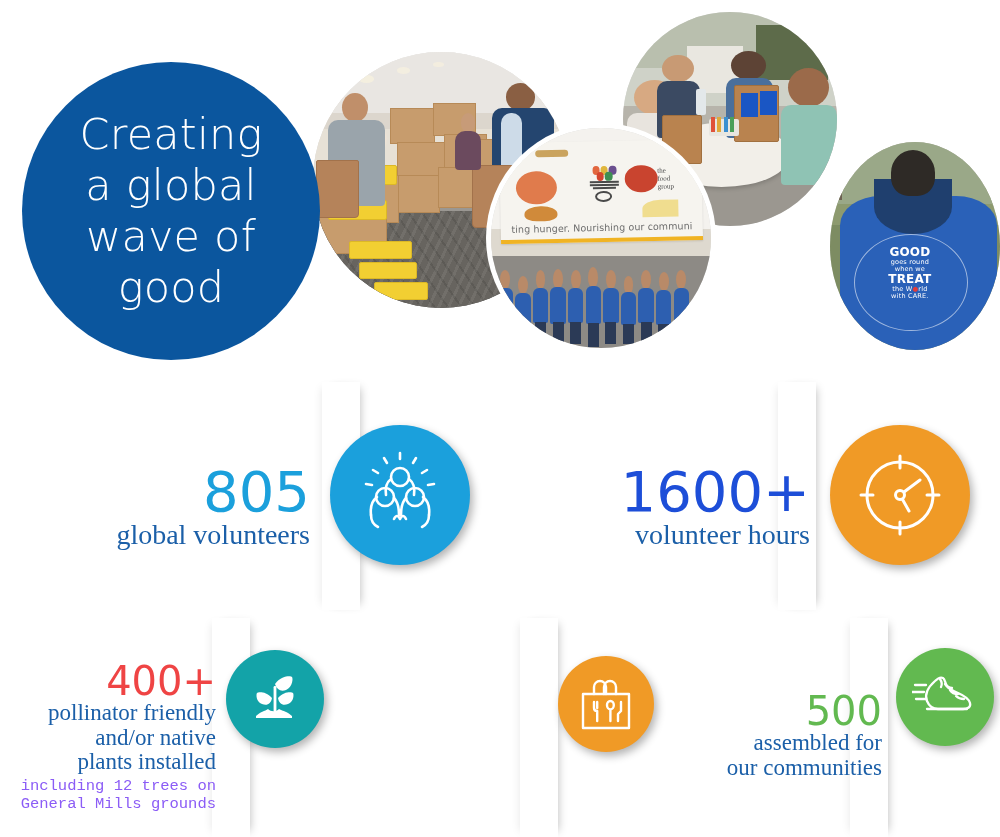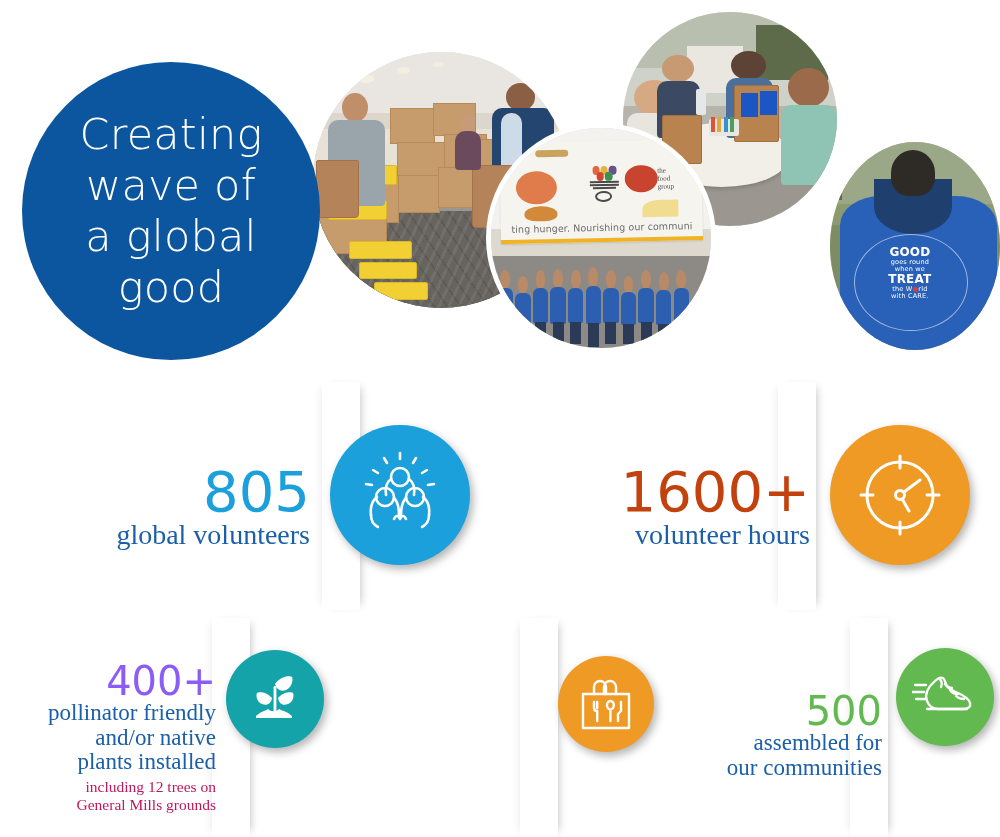--- a/index.html
+++ b/index.html
@@ -90,21 +90,21 @@
   .cell{position:absolute;height:100%;}
 
   
   .panel{position:absolute;top:0;width:38px;height:100%;background:#ffffff;
     box-shadow:6px 0 10px -6px rgba(0,0,0,.28), -6px 0 10px -6px rgba(0,0,0,.10);}
 
   .statwrap{position:absolute;display:flex;align-items:center;}
   .stattext{text-align:right;}
   .num{font-family:"DejaVu Sans",sans-serif;font-weight:400;line-height:.98;letter-spacing:0px;margin-top:24px;}
   .lbl{font-family:"Liberation Serif",serif;color:#1b5fa8;line-height:1.06;}
-  .sub{font-family:Liberation Serif, serif;color:#be185d;}
+  .sub{font-family:Liberation Mono, monospace;color:#8b5cf6;}
 
   .icon-circle{position:relative;border-radius:50%;display:flex;align-items:center;justify-content:center;
     box-shadow:3px 4px 9px rgba(0,0,0,.30);}
   .icon-circle svg{display:block;}
 
   
   .rA .num{font-size:56px;}
   .rA .lbl{font-size:28px;}
   
   .rB .num{font-size:40px;}
@@ -293,22 +293,22 @@
           <span class="lg">TREAT</span>
           <span class="sm">the W<span class="heart">●</span>rld</span>
           <span class="sm">with CARE.</span>
         </div>
       </div>
     </div>
 
     <div class="title-circle">
       <div class="title-text">
         <div>Creating</div>
+        <div>a global</div>
         <div>wave of</div>
-        <div>a global</div>
         <div>good</div>
       </div>
     </div>
   </div>
 
   <div class="row row-a rA">
 
     <div class="cell" style="left:0;width:480px;">
       <div class="panel" style="left:322px;"></div>
       <div class="statwrap" style="left:40px;top:18px;width:430px;height:190px;justify-content:flex-end;">
@@ -330,21 +330,21 @@
             </g>
           </svg>
         </div>
       </div>
     </div>
 
     <div class="cell" style="left:480px;width:520px;">
       <div class="panel" style="left:298px;"></div>
       <div class="statwrap" style="left:20px;top:18px;width:470px;height:190px;justify-content:flex-end;">
         <div class="stattext" style="margin-right:20px;">
-          <div class="num" style="color:#c2410c">1600+</div>
+          <div class="num" style="color:#1d4ed8">1600+</div>
           <div class="lbl">volunteer hours</div>
         </div>
         <div class="icon-circle" style="width:140px;height:140px;background:#f09a26;">
           <svg width="92" height="92" viewBox="0 0 92 92" aria-hidden="true">
             <g fill="none" stroke="#ffffff" stroke-width="3" stroke-linecap="round">
               <circle cx="46" cy="46" r="33"></circle>
               <path d="M46 7v12M46 73v12M7 46h12M73 46h12"></path>
               <path d="M46 46l20-15M46 46l9 16"></path>
               <circle cx="46" cy="46" r="4.5" fill="#f09a26"></circle>
             </g>
@@ -353,21 +353,21 @@
       </div>
     </div>
   </div>
 
   <div class="row row-b rB">
 
     <div class="cell" style="left:0;width:330px;">
       <div class="panel" style="left:212px;"></div>
       <div class="statwrap" style="left:6px;top:20px;width:318px;height:175px;justify-content:flex-end;">
         <div class="stattext" style="margin-right:10px;">
-          <div class="num" style="color:#8b5cf6">400+</div>
+          <div class="num" style="color:#ef4444">400+</div>
           <div class="lbl">
             <div>pollinator friendly</div>
             <div>and/or native</div>
             <div>plants installed</div>
           </div>
           <div class="sub">
             <div>including 12 trees on</div>
             <div>General Mills grounds</div>
           </div>
         </div>

